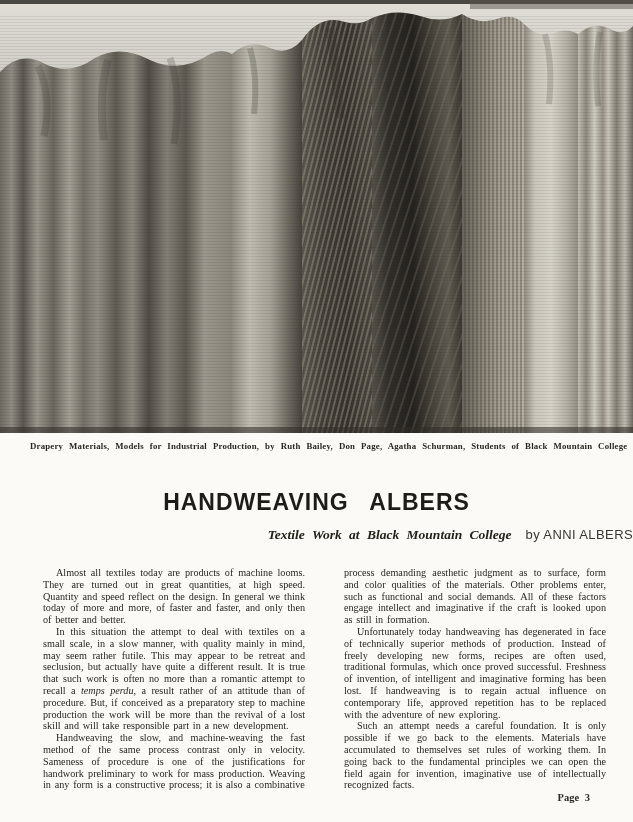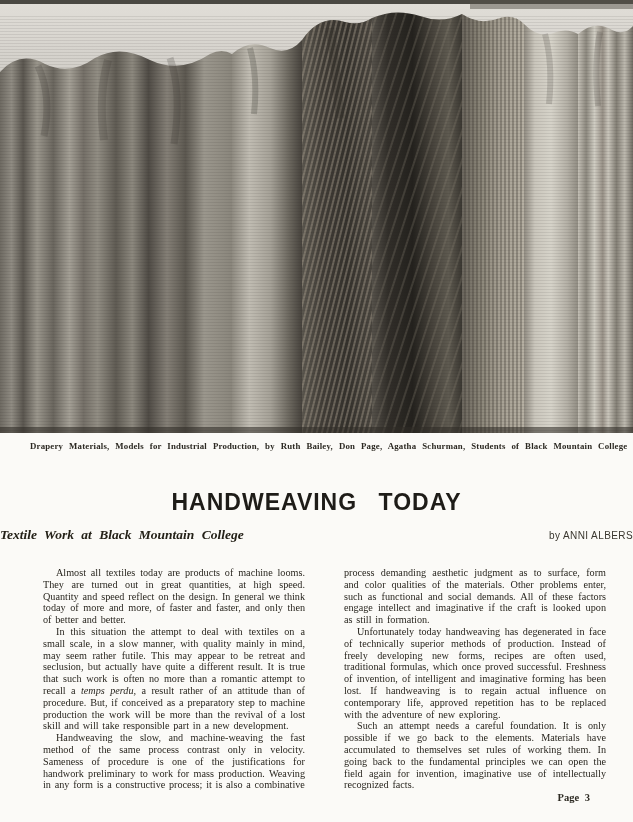--- a/index.html
+++ b/index.html
@@ -49,35 +49,35 @@
     font-family: "Liberation Sans", sans-serif;
     font-size: 23px;
     font-weight: 800;
     letter-spacing: 1px;
     word-spacing: 14px;
     color: #1e1c18;
   }
   .subtitle-row {
     margin-top: 11px;
     display: flex;
-    justify-content: space-between;
+    justify-content: flex-end;
     align-items: baseline;
     gap: 14px;
   }
   .subtitle {
     font-family: "Liberation Serif", serif;
     font-style: italic;
     font-weight: bold;
     font-size: 13.5px;
     word-spacing: 4px;
     color: #242118;
   }
   .byline {
     font-family: "Liberation Sans", sans-serif;
-    font-size: 10px;
+    font-size: 13px;
     letter-spacing: 0.4px;
     color: #3a372f;
   }
 
   
   .columns {
     position: absolute;
     top: 567px; left: 27px; right: 27px;
     display: flex;
     gap: 23px;
@@ -228,21 +228,21 @@
       </g>
 
       <rect x="0" y="14" width="633" height="419" fill="url(#ribs)" opacity="0.55"></rect>
       <rect x="0" y="427" width="633" height="6" fill="#2f2c27" opacity="0.55"></rect>
     </svg>
   </div>
 
   <div class="caption">Drapery Materials, Models for Industrial Production, by Ruth Bailey, Don Page, Agatha Schurman, Students of Black Mountain College</div>
 
   <div class="masthead">
-    <div class="title">HANDWEAVING TODAY</div>
+    <div class="title">HANDWEAVING ALBERS</div>
     <div class="subtitle-row">
       <span class="subtitle">Textile Work at Black Mountain College</span>
       <span class="byline">by ANNI ALBERS</span>
     </div>
   </div>
 
   <div class="columns">
     <div class="column">
         <p><span>Almost all textiles today are products of machine looms. They are turned out in great quantities, at high speed. Quantity and speed reflect on the design. In general we think today of more and more, of faster and faster, and only then of better and better.</span></p>
         <p><span>In this situation the attempt to deal with textiles on a small scale, in a slow manner, with quality mainly in mind, may seem rather futile. This may appear to be retreat and seclusion, but actually have quite a different result. It is true that such work is often no more than a romantic attempt to recall a </span><em>temps perdu,</em><span> a result rather of an attitude than of procedure. But, if conceived as a preparatory step to machine production the work will be more than the revival of a lost skill and will take responsible part in a new development.</span></p>

